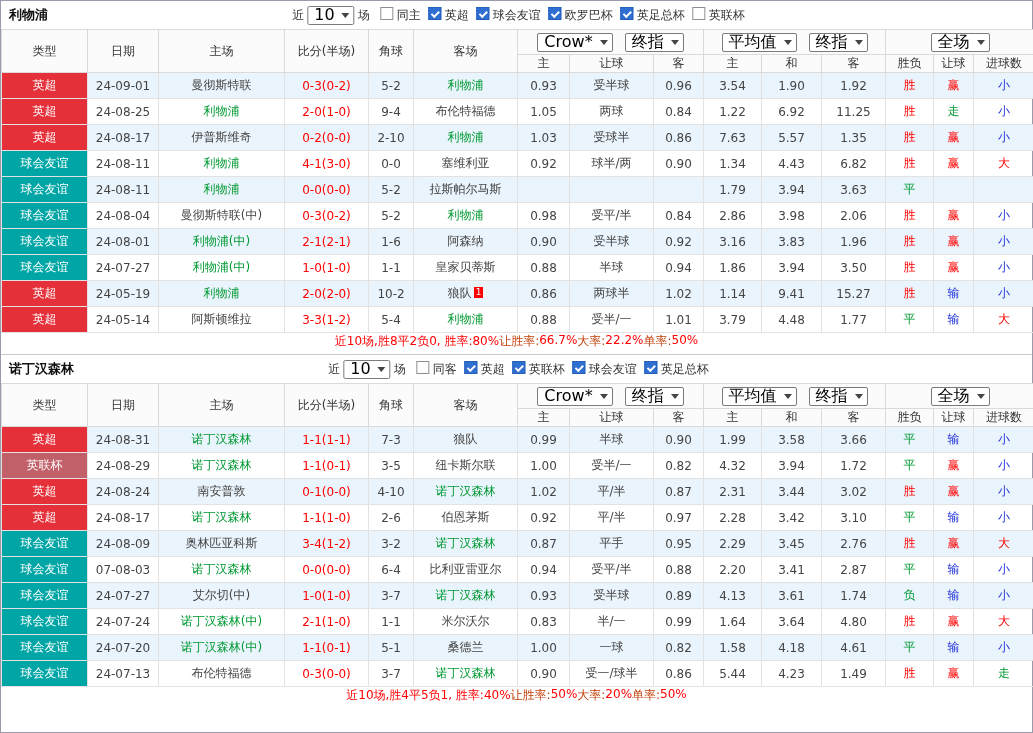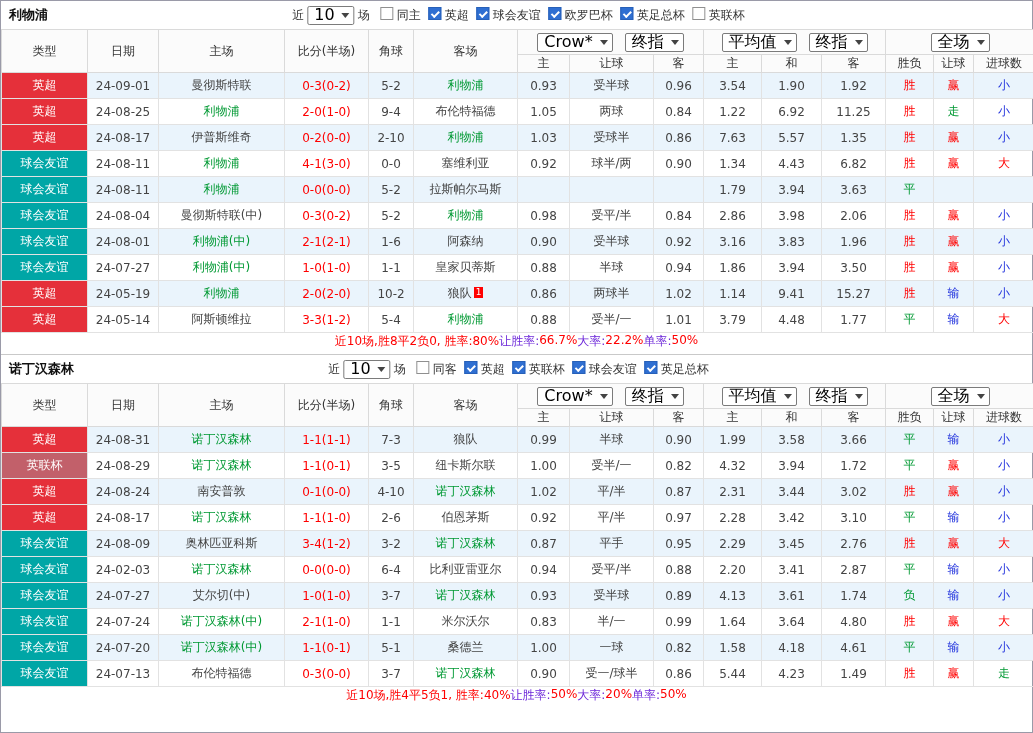--- a/index.html
+++ b/index.html
@@ -60,21 +60,21 @@
   tbody td { height:26px; font-size:12px; color:#444; }
   tbody tr.alt { background:#eaf4fc; }
   td.league { color:#fff; }
   td.score { color:#f00; }
   .team-focus { color:#009933; }
   .sup-badge { display:inline-block; background:#f00; color:#fff; font-size:9px; line-height:11px; padding:0 2px; margin-left:2px; vertical-align:2px; }
 
   
   .summary { height:21px; display:flex; align-items:flex-start; justify-content:center; font-size:12px; gap:0; }
   .summary .red { color:#f00; }
-  .summary .dark { color:#6d28d9; }
+  .summary .dark { color:#c2410c; }
 </style>
 </head>
 <body>
 
 <div class="app">
   <div id="sections">
       <div class="section">
         <div class="filter-bar">
           <span class="team-name">利物浦</span>
           <div class="filter-group">
@@ -548,21 +548,21 @@
               <td>0.95</td>
               <td>2.29</td>
               <td>3.45</td>
               <td>2.76</td>
               <td style="color:#ff0000">胜</td>
               <td style="color:#ff0000">赢</td>
               <td style="color:#ff0000">大</td>
             </tr>
             <tr>
               <td class="league" style="background:#00a6a6">球会友谊</td>
-              <td>24-02-03</td>
+              <td>07-08-03</td>
               <td><span class="team-focus">诺丁汉森林</span></td>
               <td class="score">0-0(0-0)</td>
               <td>6-4</td>
               <td><span>比利亚雷亚尔</span></td>
               <td>0.94</td>
               <td>受平/半</td>
               <td>0.88</td>
               <td>2.20</td>
               <td>3.41</td>
               <td>2.87</td>

